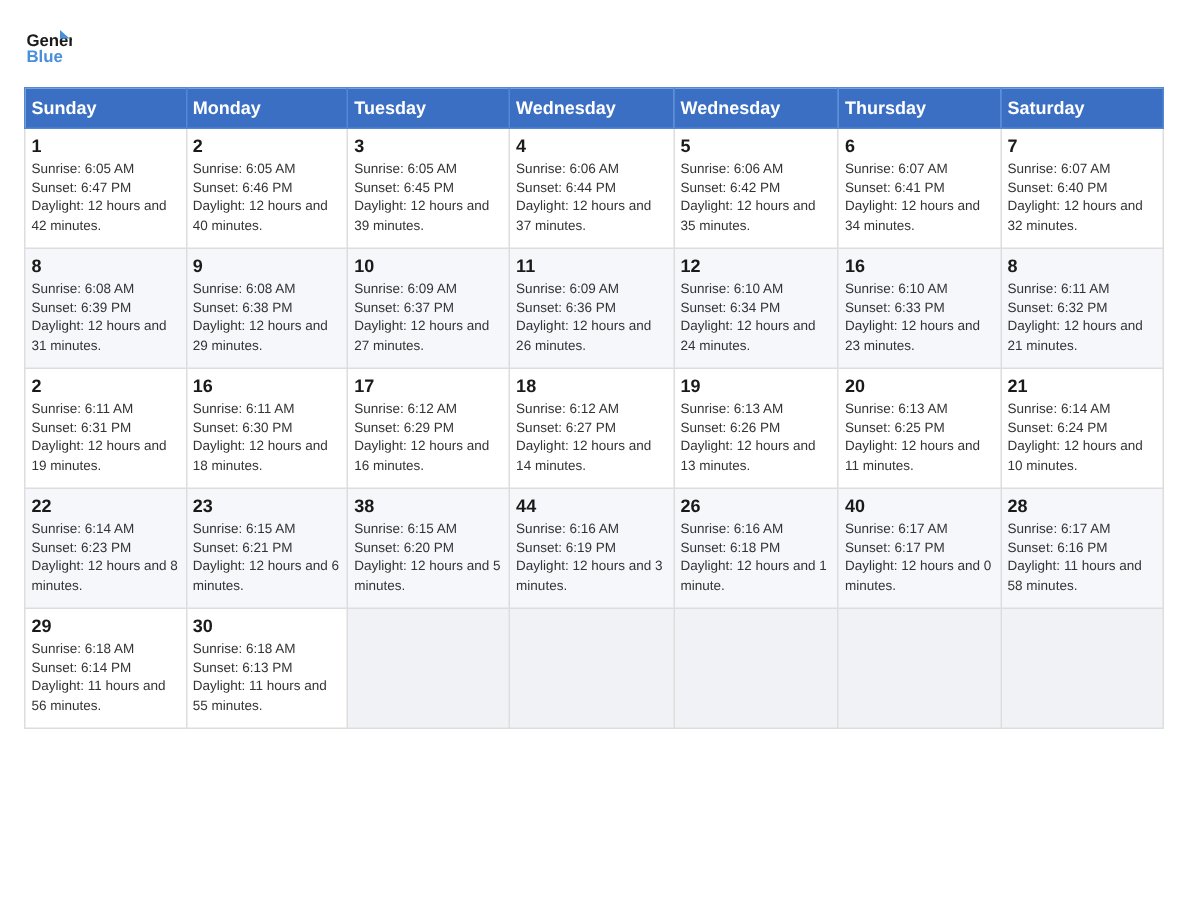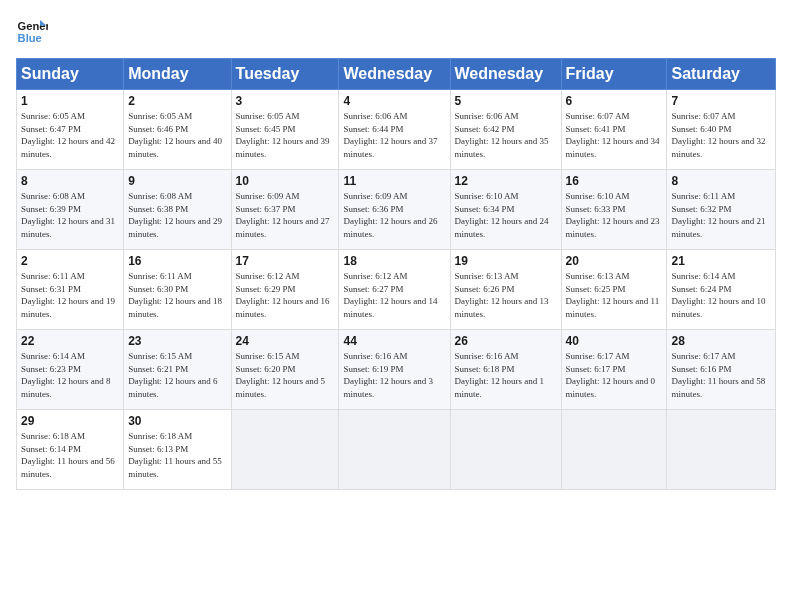--- a/index.html
+++ b/index.html
@@ -46,21 +46,21 @@
     .calendar {
       width: 100%;
       border-collapse: collapse;
       font-size: 10px;
     }
     .calendar th {
       background: #3a6fc4;
       color: #fff;
       padding: 6px 4px;
       text-align: left;
-      font-size: 16px;
+      font-size: 12px;
       font-weight: bold;
       border: 1px solid #5588d4;
     }
     .calendar td {
       vertical-align: top;
       padding: 4px;
       border: 1px solid #ddd;
       height: 80px;
       width: 113px;
     }
@@ -73,21 +73,20 @@
     .day-num {
       font-size: 12px;
       font-weight: bold;
       color: #1a1a1a;
       margin-bottom: 2px;
     }
     .day-info {
       font-size: 9px;
       color: #333;
       line-height: 1.4;
-      font-family: Liberation Serif, serif;
     }
     .empty-cell {
       background: #f0f2f5 !important;
     }
   </style>
 </head>
 <body>
 
 <div class="page">
   <div class="header">
@@ -109,21 +108,21 @@
   </div>
 
   <table class="calendar">
     <thead>
       <tr id="header-row">
           <th>Sunday</th>
           <th>Monday</th>
           <th>Tuesday</th>
           <th>Wednesday</th>
           <th>Wednesday</th>
-          <th>Friday</th>
+          <th>Thursday</th>
           <th>Saturday</th>
         </tr>
     </thead>
     <tbody id="calendar-body">
         <tr>
           <td>
         <div class="day-num">1</div>
         <div class="day-info">
           Sunrise: 6:05 AM<br>
           Sunset: 6:47 PM<br>
@@ -306,21 +305,21 @@
       </td>
           <td>
         <div class="day-num">23</div>
         <div class="day-info">
           Sunrise: 6:15 AM<br>
           Sunset: 6:21 PM<br>
           Daylight: 12 hours and 6 minutes.
         </div>
       </td>
           <td>
-        <div class="day-num">24</div>
+        <div class="day-num">38</div>
         <div class="day-info">
           Sunrise: 6:15 AM<br>
           Sunset: 6:20 PM<br>
           Daylight: 12 hours and 5 minutes.
         </div>
       </td>
           <td>
         <div class="day-num">44</div>
         <div class="day-info">
           Sunrise: 6:16 AM<br>

